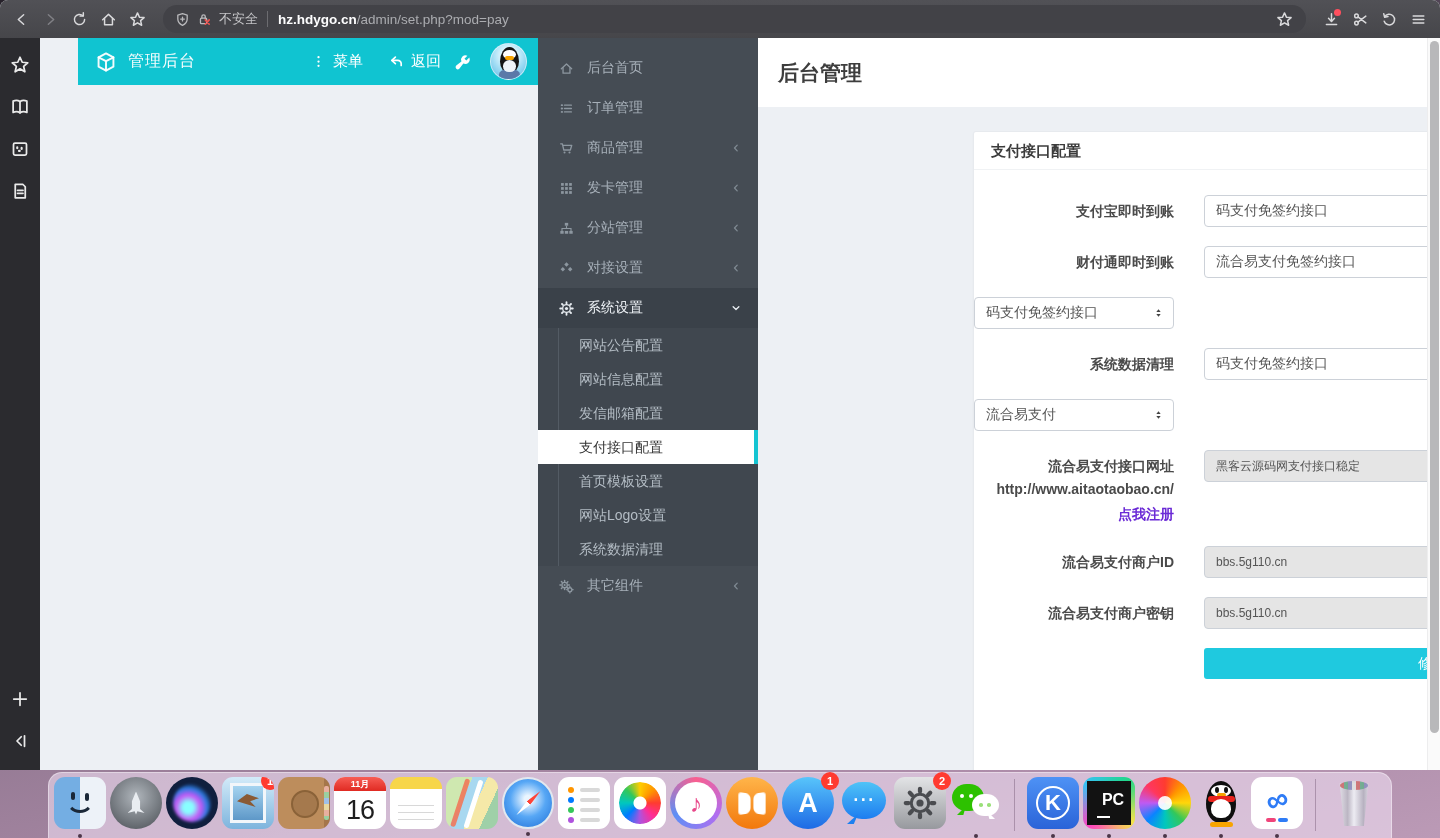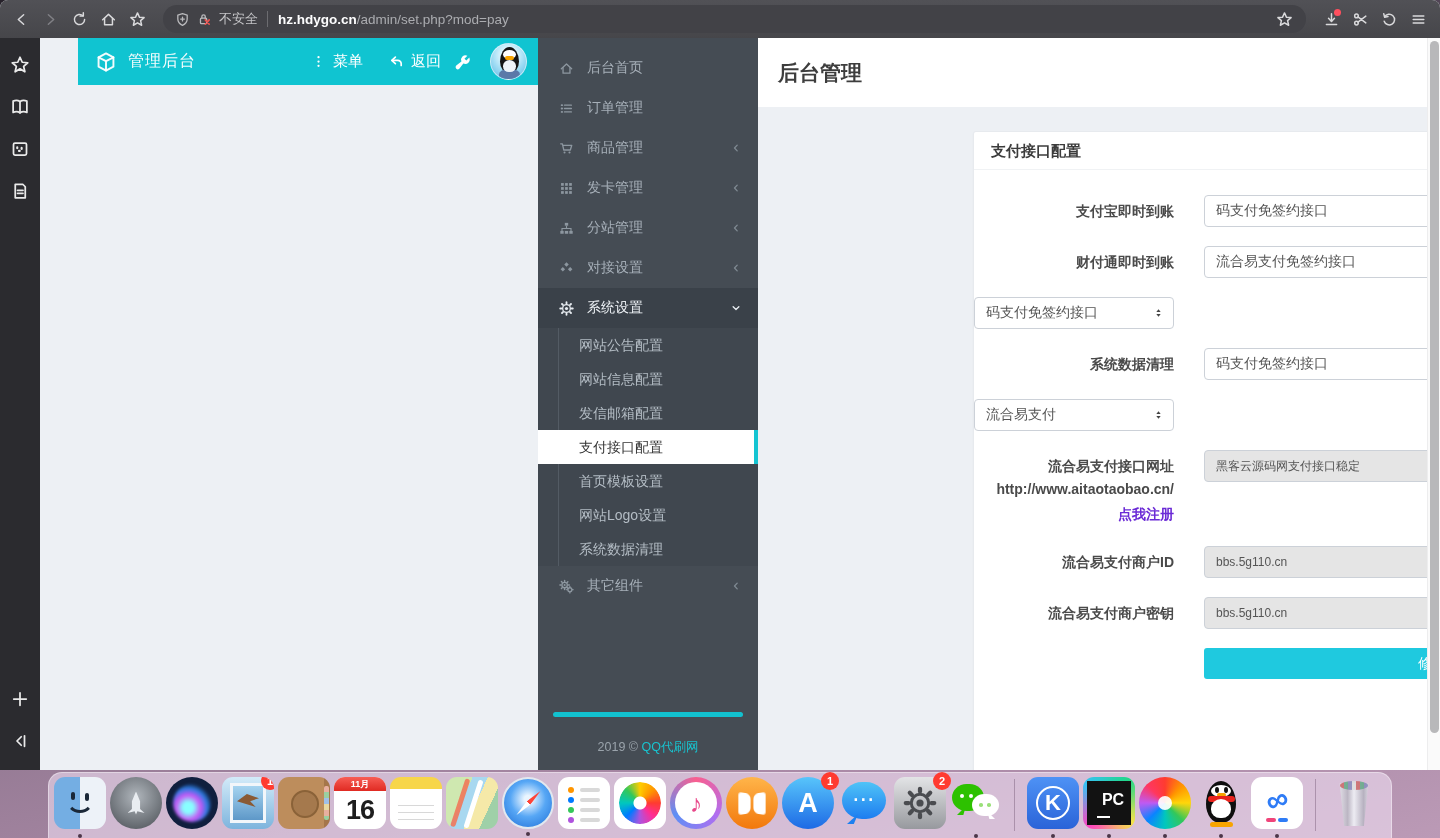--- a/index.html
+++ b/index.html
@@ -130,21 +130,21 @@
   .stamp { position:absolute; inset:6px 8px; background:linear-gradient(180deg,#a6d4f0,#5e98c8); border:3px solid #f2f6fa; }
   .di-mail::after { content:''; position:absolute; left:15px; top:17px; width:22px; height:13px; background:#8a5a34;
     clip-path:polygon(0 55%,45% 0,100% 32%,60% 55%,85% 100%,30% 72%); }
   .di-contacts { background:linear-gradient(90deg,#bd8d5c 0 88%,#a5764a 88%); }
   .di-contacts::before { content:''; position:absolute; right:1px; top:9px; width:5px; height:34px;
     background:repeating-linear-gradient(180deg,#e8b0a0 0 6px,#9ad0a0 6px 12px,#a0c0e8 12px 18px,#e8d8a0 18px 24px); border-radius:2px; }
   .di-contacts::after { content:''; position:absolute; left:13px; top:13px; width:24px; height:24px; border-radius:50%;
     border:2px solid #8a6238; background:rgba(120,85,50,.35); }
   .di-calendar { background:#fff; flex-direction:column; overflow:hidden; align-items:stretch; }
   .cal-m { height:14px; line-height:14px; background:linear-gradient(#f75d55,#e02a22); color:#fff; font-size:9px; text-align:center; font-weight:700; }
-  .cal-d { flex:1; display:flex; align-items:center; justify-content:center; font-size:27px; color:#1e1e1e; letter-spacing:-1px;font-weight:bold; }
+  .cal-d { flex:1; display:flex; align-items:center; justify-content:center; font-size:27px; color:#1e1e1e; letter-spacing:-1px; }
   .di-notes { background:linear-gradient(180deg,#f7d64a 0 12px,#fff 12px); }
   .di-notes::after { content:''; position:absolute; left:8px; right:8px; top:22px; height:22px;
     background:repeating-linear-gradient(180deg,transparent 0 6px,#d8d8d8 6px 7px); }
   .di-maps { background:linear-gradient(115deg,#cfe8b0 0 35%,#a8d8f0 35% 55%,#f5e9a8 55% 75%,#9fd0a8 75%); overflow:hidden; }
   .di-maps::after { content:''; position:absolute; left:25px; top:2px; width:5px; height:50px; background:#fff;
     transform:rotate(18deg); border-radius:3px; box-shadow:-13px 3px 0 rgba(240,120,90,.9); }
   .di-safari { background:radial-gradient(circle at 50% 42%,#eaf5ff 0 10%,#57a7f5 48%,#1e6ed6); border-radius:50%; border:2px solid #e2e8ef; }
   .needle { width:5px; height:34px; background:linear-gradient(180deg,#ff4438 50%,#fff 50%);
     transform:rotate(45deg); clip-path:polygon(50% 0,100% 50%,50% 100%,0 50%); }
   .di-reminders { background:#fff; }
@@ -496,24 +496,20 @@
                     </svg>
                   </span>
                   <span class="slabel">其它组件</span>
                   <span class="schev">
                     <svg viewBox="0 0 16 16" fill="none" stroke="currentColor" stroke-width="1.4" stroke-linecap="round" stroke-linejoin="round">
                       <polyline stroke-width="1.8" points="9.6,4.2 6,8 9.6,11.8"></polyline>
                     </svg>
                   </span>
                 </a>
               </div>
-            <div class="side-footer">
-              <div class="side-bar-deco"></div>
-              <div class="side-copy"><span>2019 © </span><a>QQ代刷网</a></div>
-            </div>
           </nav>
 
           <div class="content">
             <div class="titleband">
               <h1>后台管理</h1>
             </div>
             <div class="pagearea">
               <div class="card">
                 <div class="card-h">支付接口配置</div>
                 <div class="card-b">

